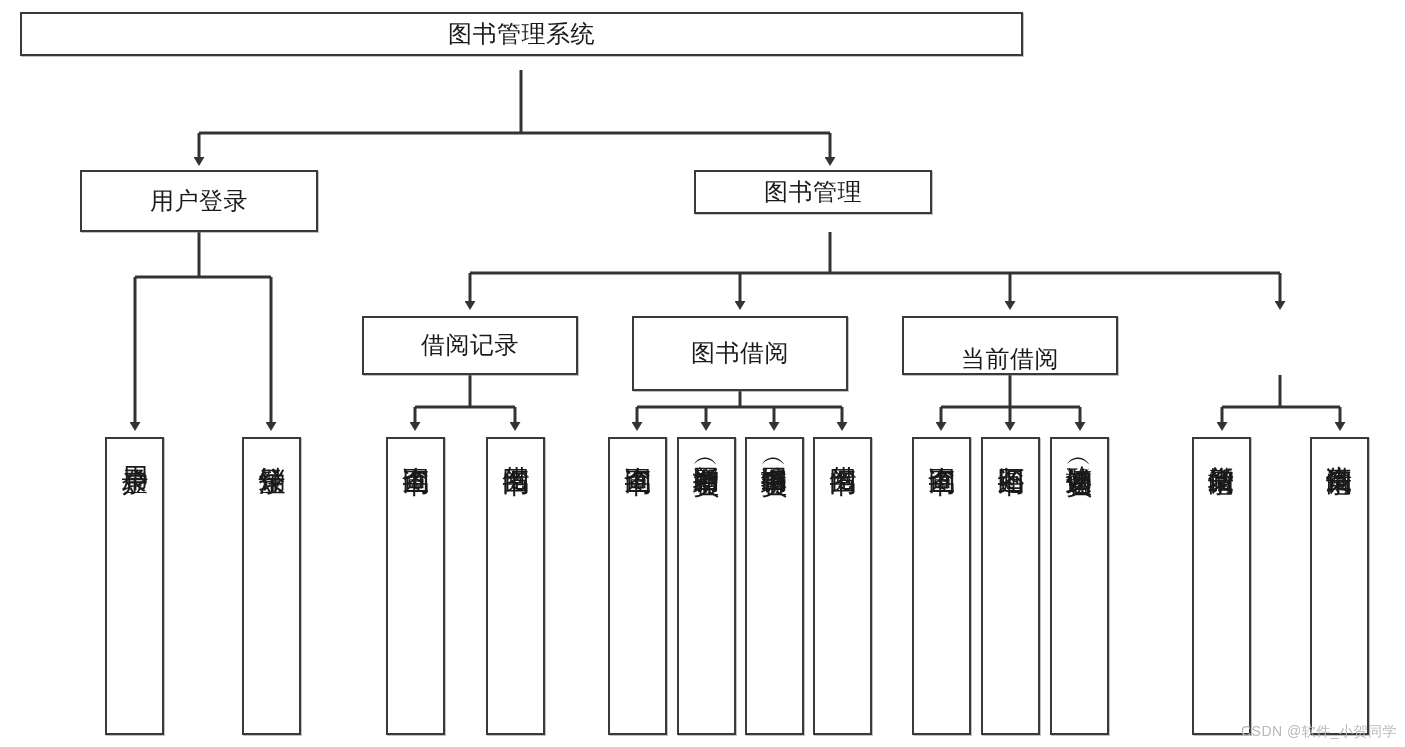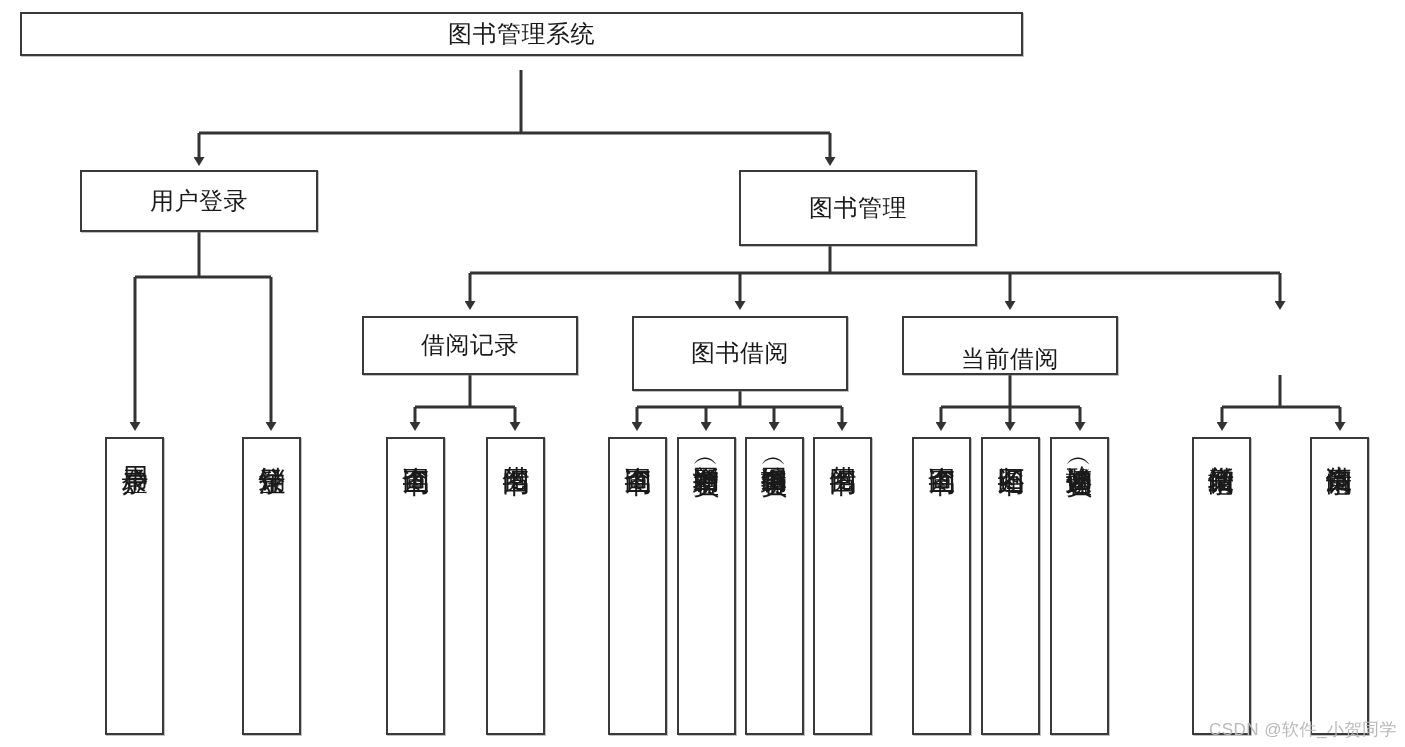--- a/index.html
+++ b/index.html
@@ -59,21 +59,21 @@
     letter-spacing: 1px;
     white-space: nowrap;
   }
   .node.vert.tall .label {
     font-size: 26px;
   }
   #watermark {
     position: absolute;
     right: 8px;
     bottom: 6px;
-    font-size: 17px;
+    font-size: 14px;
     color: #b9b9b9;
     letter-spacing: 0.5px;
     white-space: nowrap;
     user-select: none;
   }
 </style>
 </head>
 <body>
 
 <div id="stage">
@@ -128,21 +128,21 @@
     </g>
   </svg>
 
   <div class="node horiz" style="left:20px; top:12px; width:1003px; height:44px;">
     <span class="label">图书管理系统</span>
   </div>
 
   <div class="node horiz" style="left:80px; top:170px; width:238px; height:62px;">
     <span class="label">用户登录</span>
   </div>
-  <div class="node horiz" style="left:739px; top:170px; width:238px; height:76px;">
+  <div class="node horiz" style="left:694px; top:170px; width:238px; height:44px;">
     <span class="label">图书管理</span>
   </div>
 
   <div class="node horiz" style="left:362px; top:316px; width:216px; height:59px;">
     <span class="label">借阅记录</span>
   </div>
   <div class="node horiz" style="left:632px; top:316px; width:216px; height:75px;">
     <span class="label">图书借阅</span>
   </div>
   <div class="node horiz" style="left:902px; top:316px; width:216px; height:59px;align-items:flex-end;">

